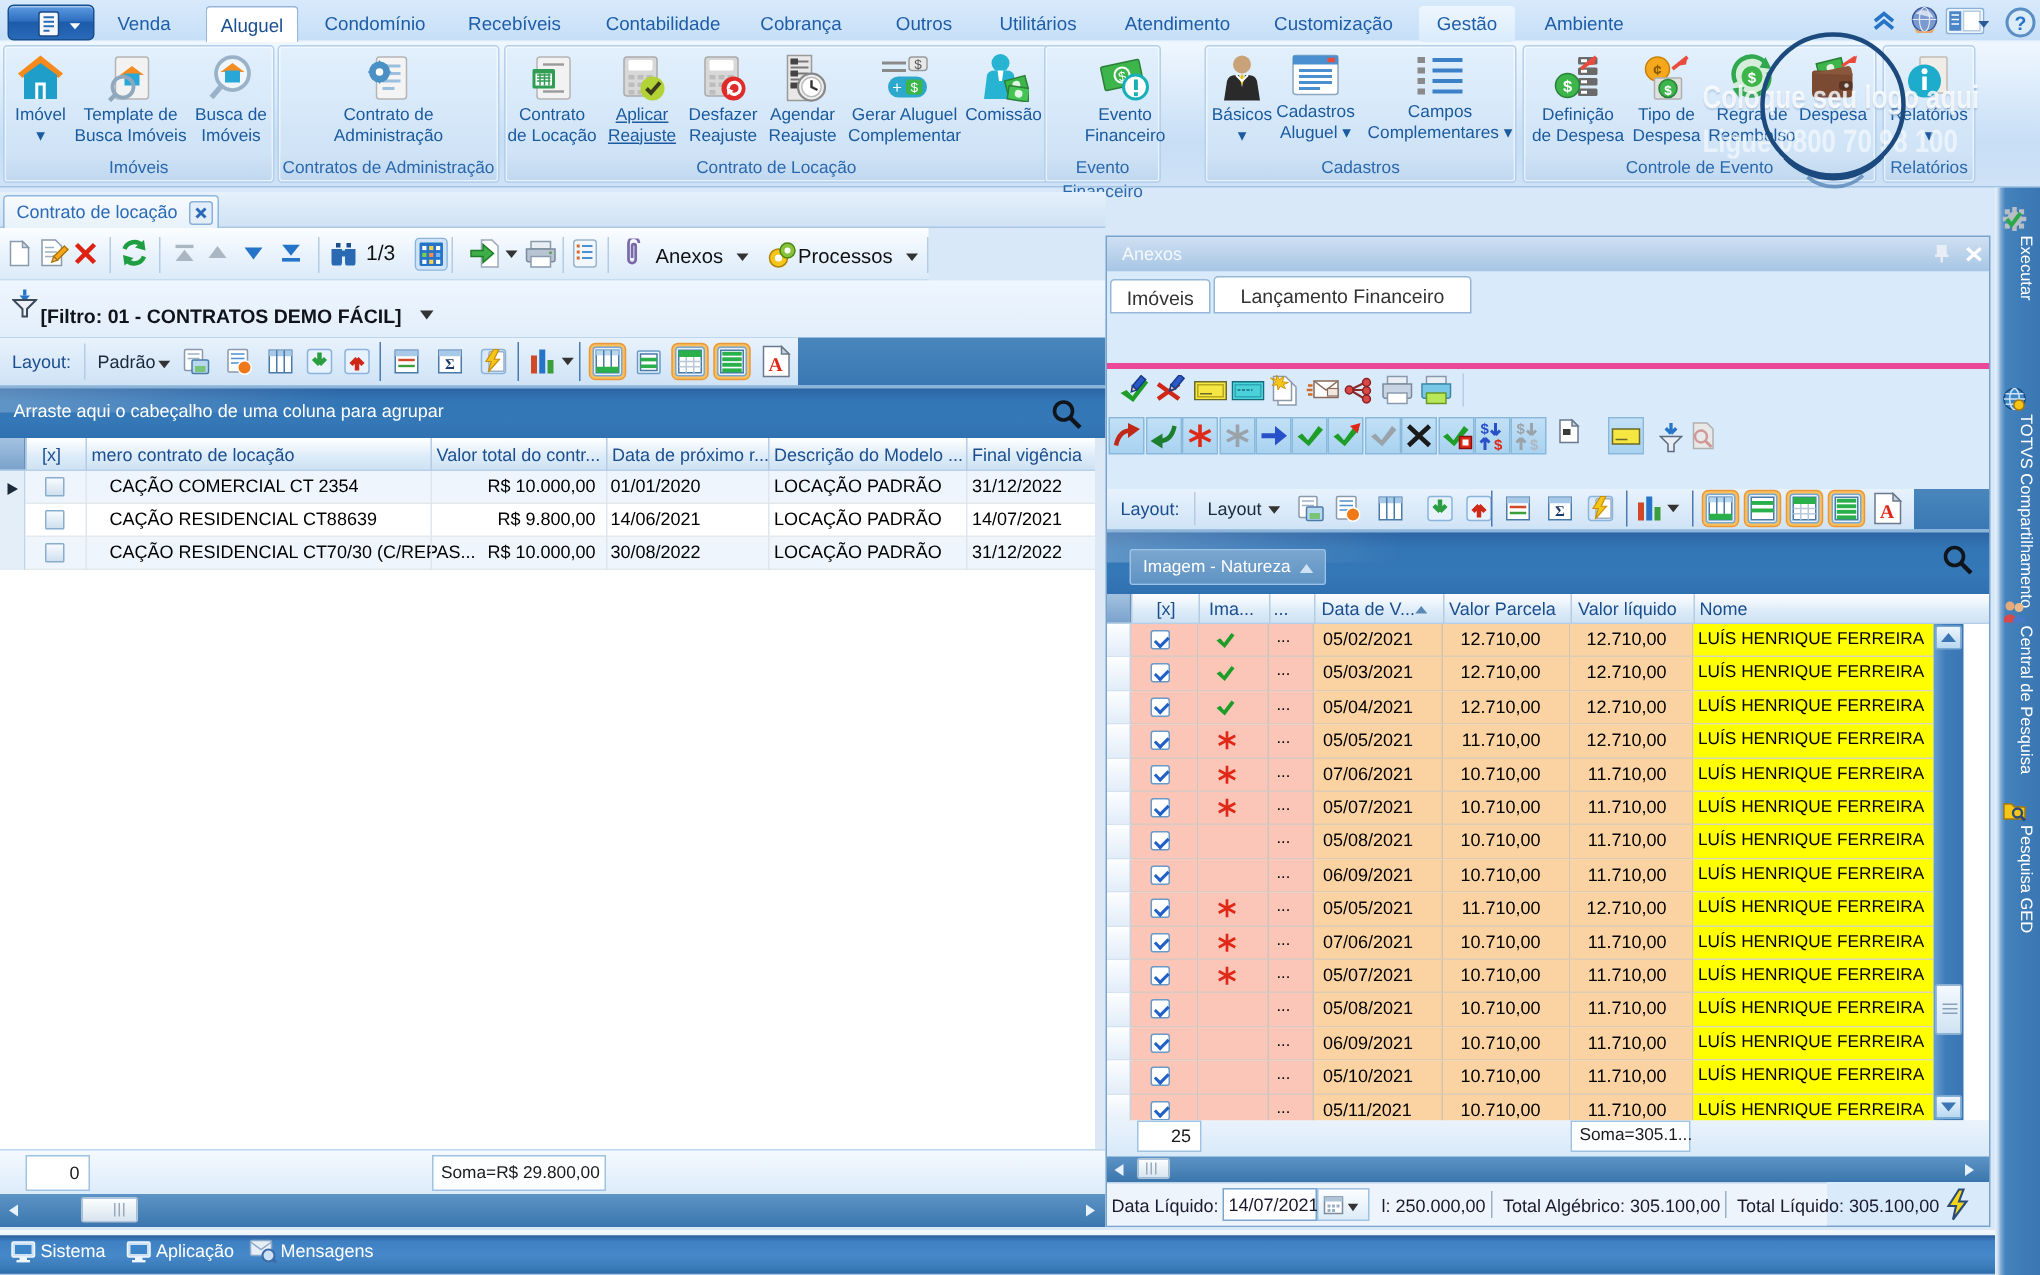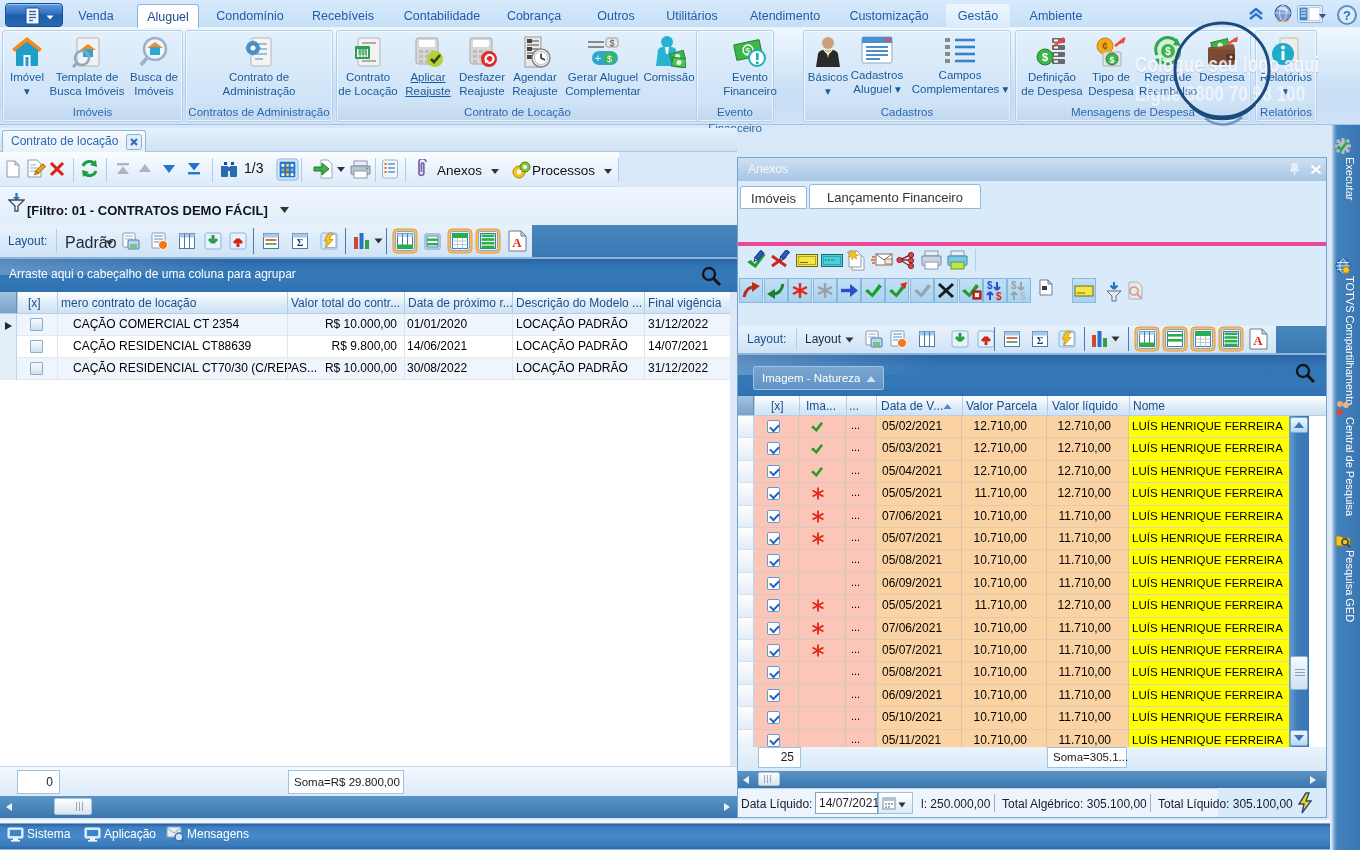--- a/index.html
+++ b/index.html
@@ -185,21 +185,21 @@
   <div class="group" style="left:336px;width:363px;">
       <div class="glabel">Contrato de Locação</div>
     </div>
   <div class="group" style="left:696px;width:78px;">
       <div class="glabel">Evento Financeiro</div>
     </div>
   <div class="group" style="left:803px;width:208px;">
       <div class="glabel">Cadastros</div>
     </div>
   <div class="group" style="left:1015px;width:236px;">
-      <div class="glabel">Mensagens de Despesa</div>
+      <div class="glabel">Controle de Evento</div>
     </div>
   <div class="group" style="left:1255px;width:62px;">
       <div class="glabel">Relatórios</div>
     </div>
 
   <div class="rbtn" style="left:4px;width:46px;">
     <svg class="ic" width="32" height="32" viewBox="0 0 32 32">
         <path d="M16 1 L31 13 L28 16 L16 7 L4 16 L1 13 Z" fill="#f6891c"></path>
         <path d="M5 14 L16 6 L27 14 V30 H5 Z" fill="#1f9ec9"></path>
         <rect x="12.5" y="19" width="7" height="11" fill="#fff"></rect>
@@ -578,21 +578,21 @@
     </svg>
   <div class="t" style="left:27px;top:16px;font-size:13px;font-weight:bold;color:#10131a;">[Filtro: 01 - CONTRATOS DEMO FÁCIL]</div>
   <svg class="abs" style="left:279px;top:19px;" width="11" height="8" viewBox="0 0 11 8">
       <polygon points="1,1 10,1 5.5,7" fill="#333"></polygon>
     </svg>
 </div>
 <div id="layoutrow">
     <div class="light" style="width:532px;"></div>
   <div class="t" style="left:8px;top:9px;font-size:12px;color:#1b4e8e;">Layout:</div>
   <div class="sep" style="left:56px;top:4px;height:24px;"></div>
-  <div class="t" style="left:65px;top:9px;font-size:16px;color:#1b2a3a;">Padrão</div>
+  <div class="t" style="left:65px;top:9px;font-size:12px;color:#1b2a3a;">Padrão</div>
   <svg class="abs" style="left:105px;top:15px;" width="9" height="6" viewBox="0 0 9 6">
       <polygon points="0.5,0.5 8.5,0.5 4.5,5.5" fill="#333"></polygon>
     </svg>
   <svg class="abs" style="left:122px;top:7px;" width="18" height="18" viewBox="0 0 18 18">
       <rect x="1" y="1" width="12" height="14" rx="1" fill="#fff" stroke="#8a9aac"></rect>
       <g stroke="#9ab0c6">
         <line x1="3" y1="4" x2="11" y2="4"></line>
         <line x1="3" y1="7" x2="11" y2="7"></line>
       </g>
       <rect x="6" y="8" width="11" height="9" rx="1" fill="#b8d8f0" stroke="#4a7aa8"></rect>

